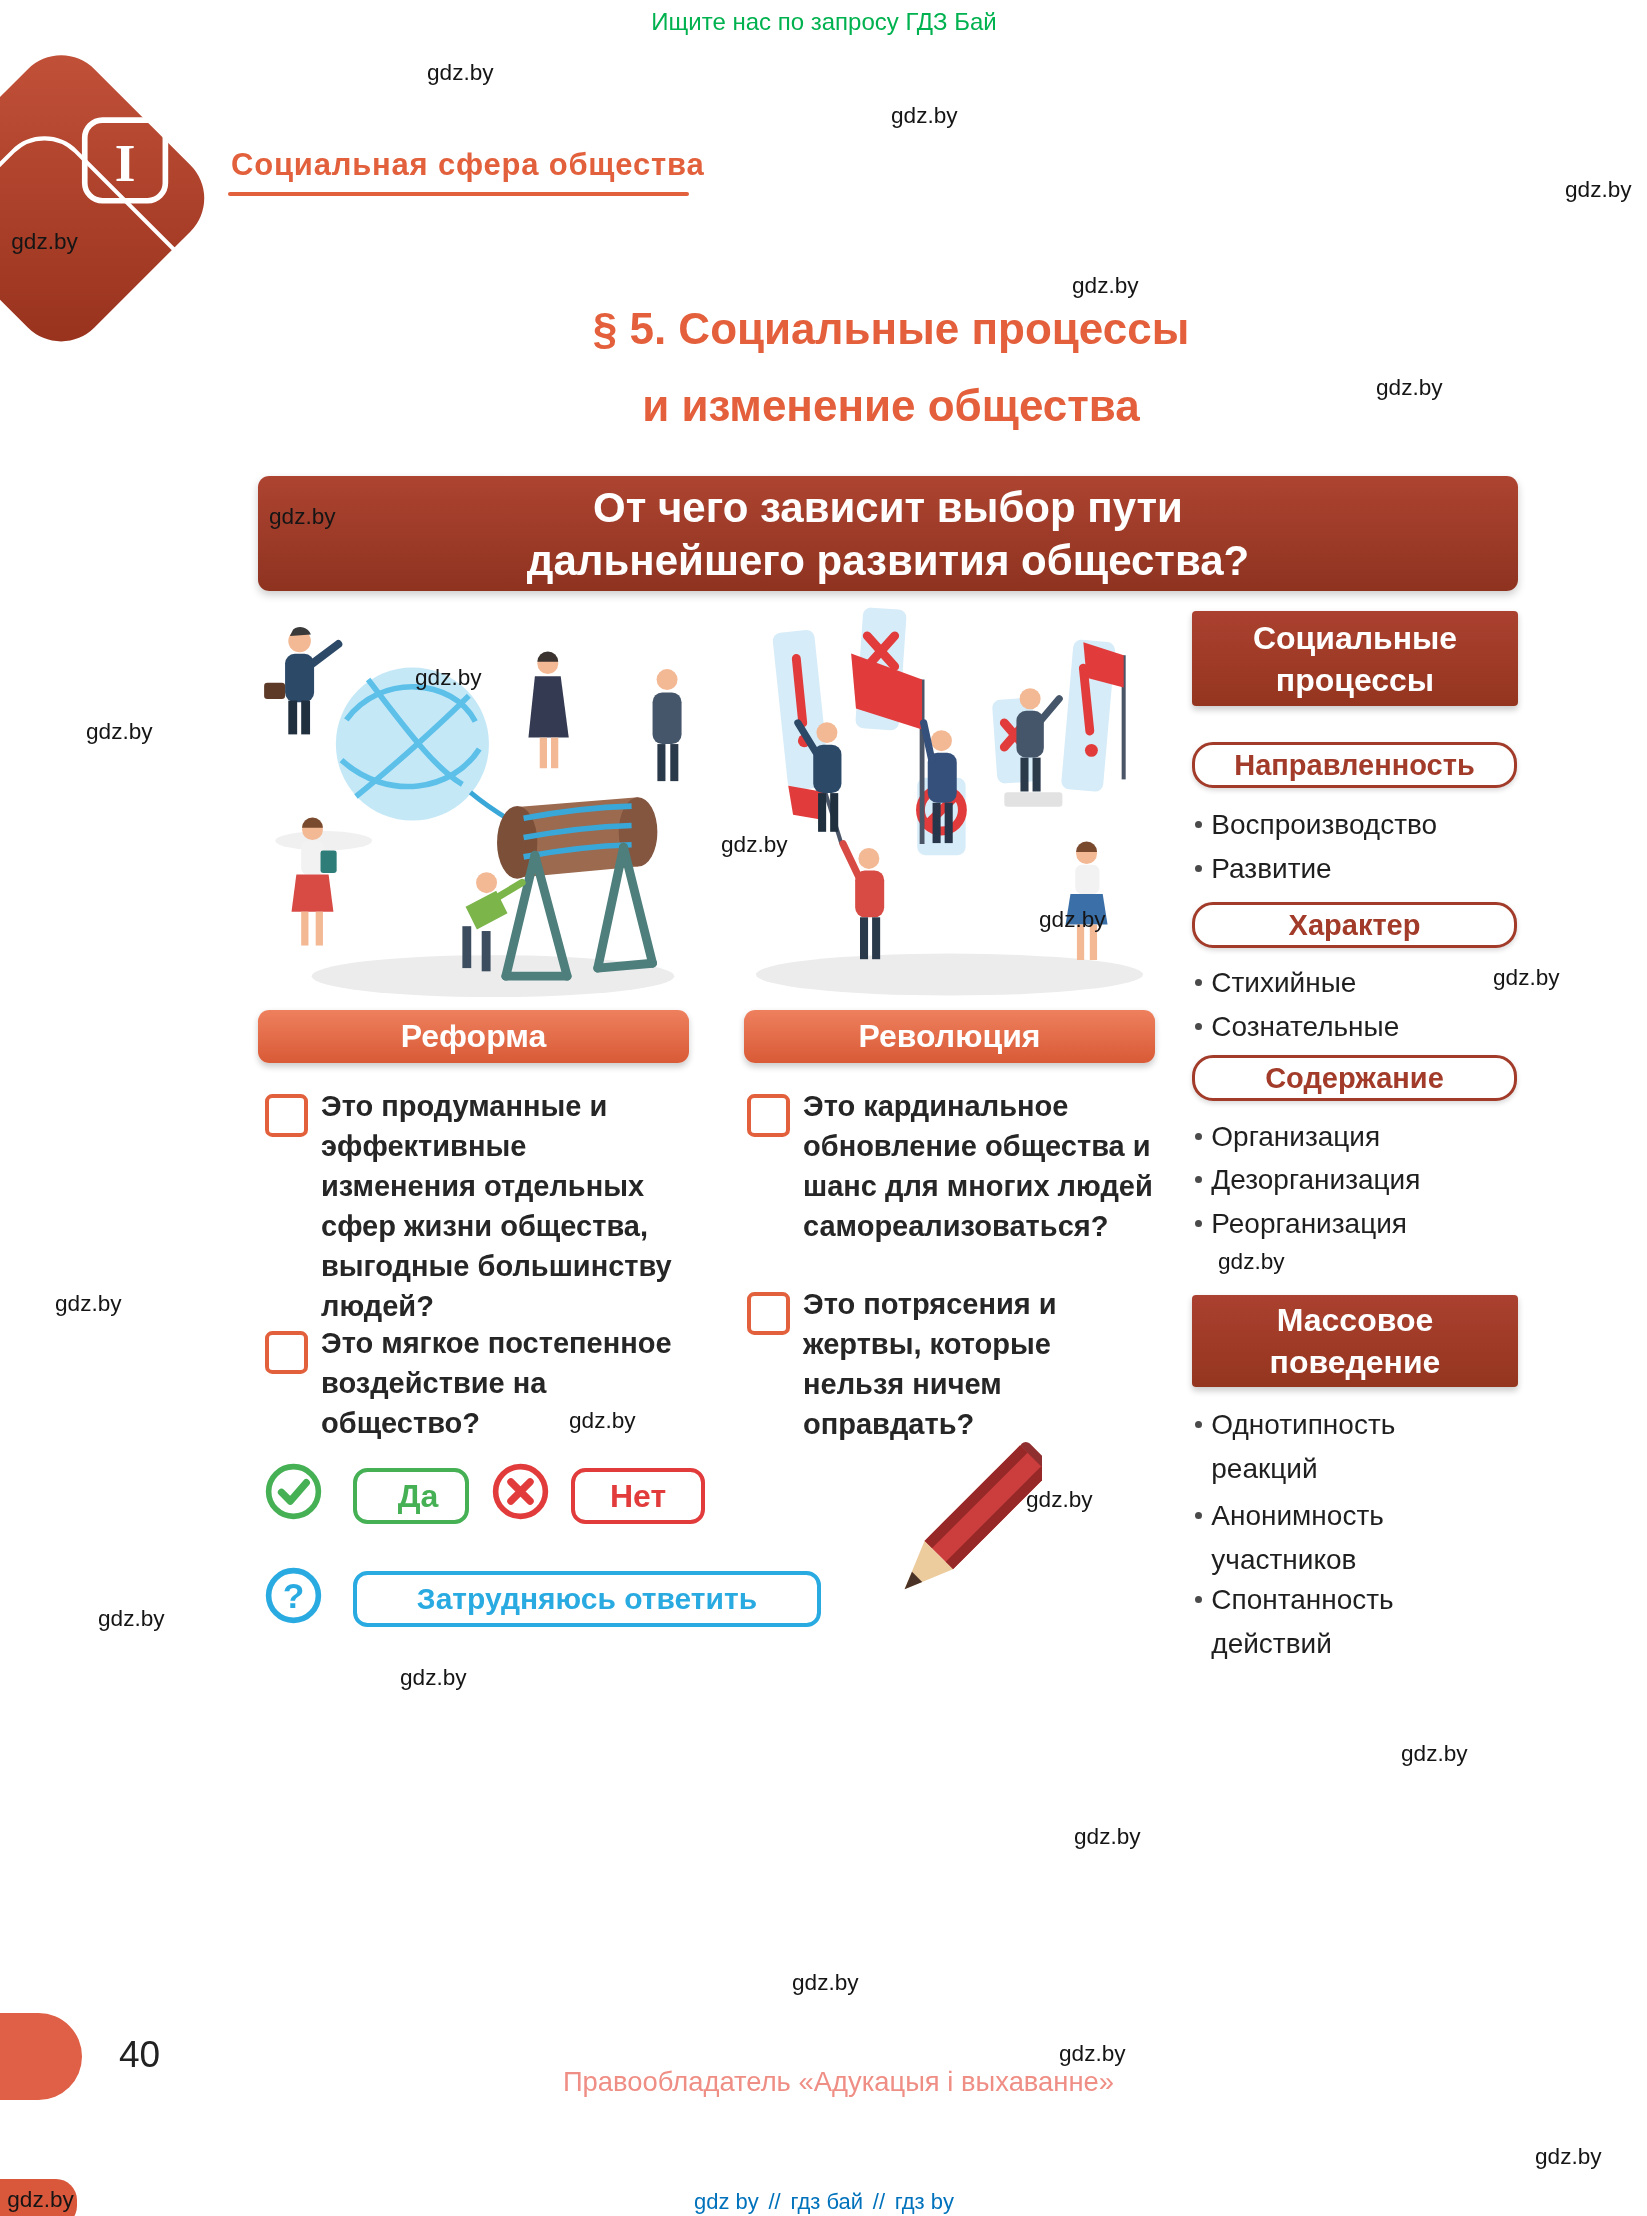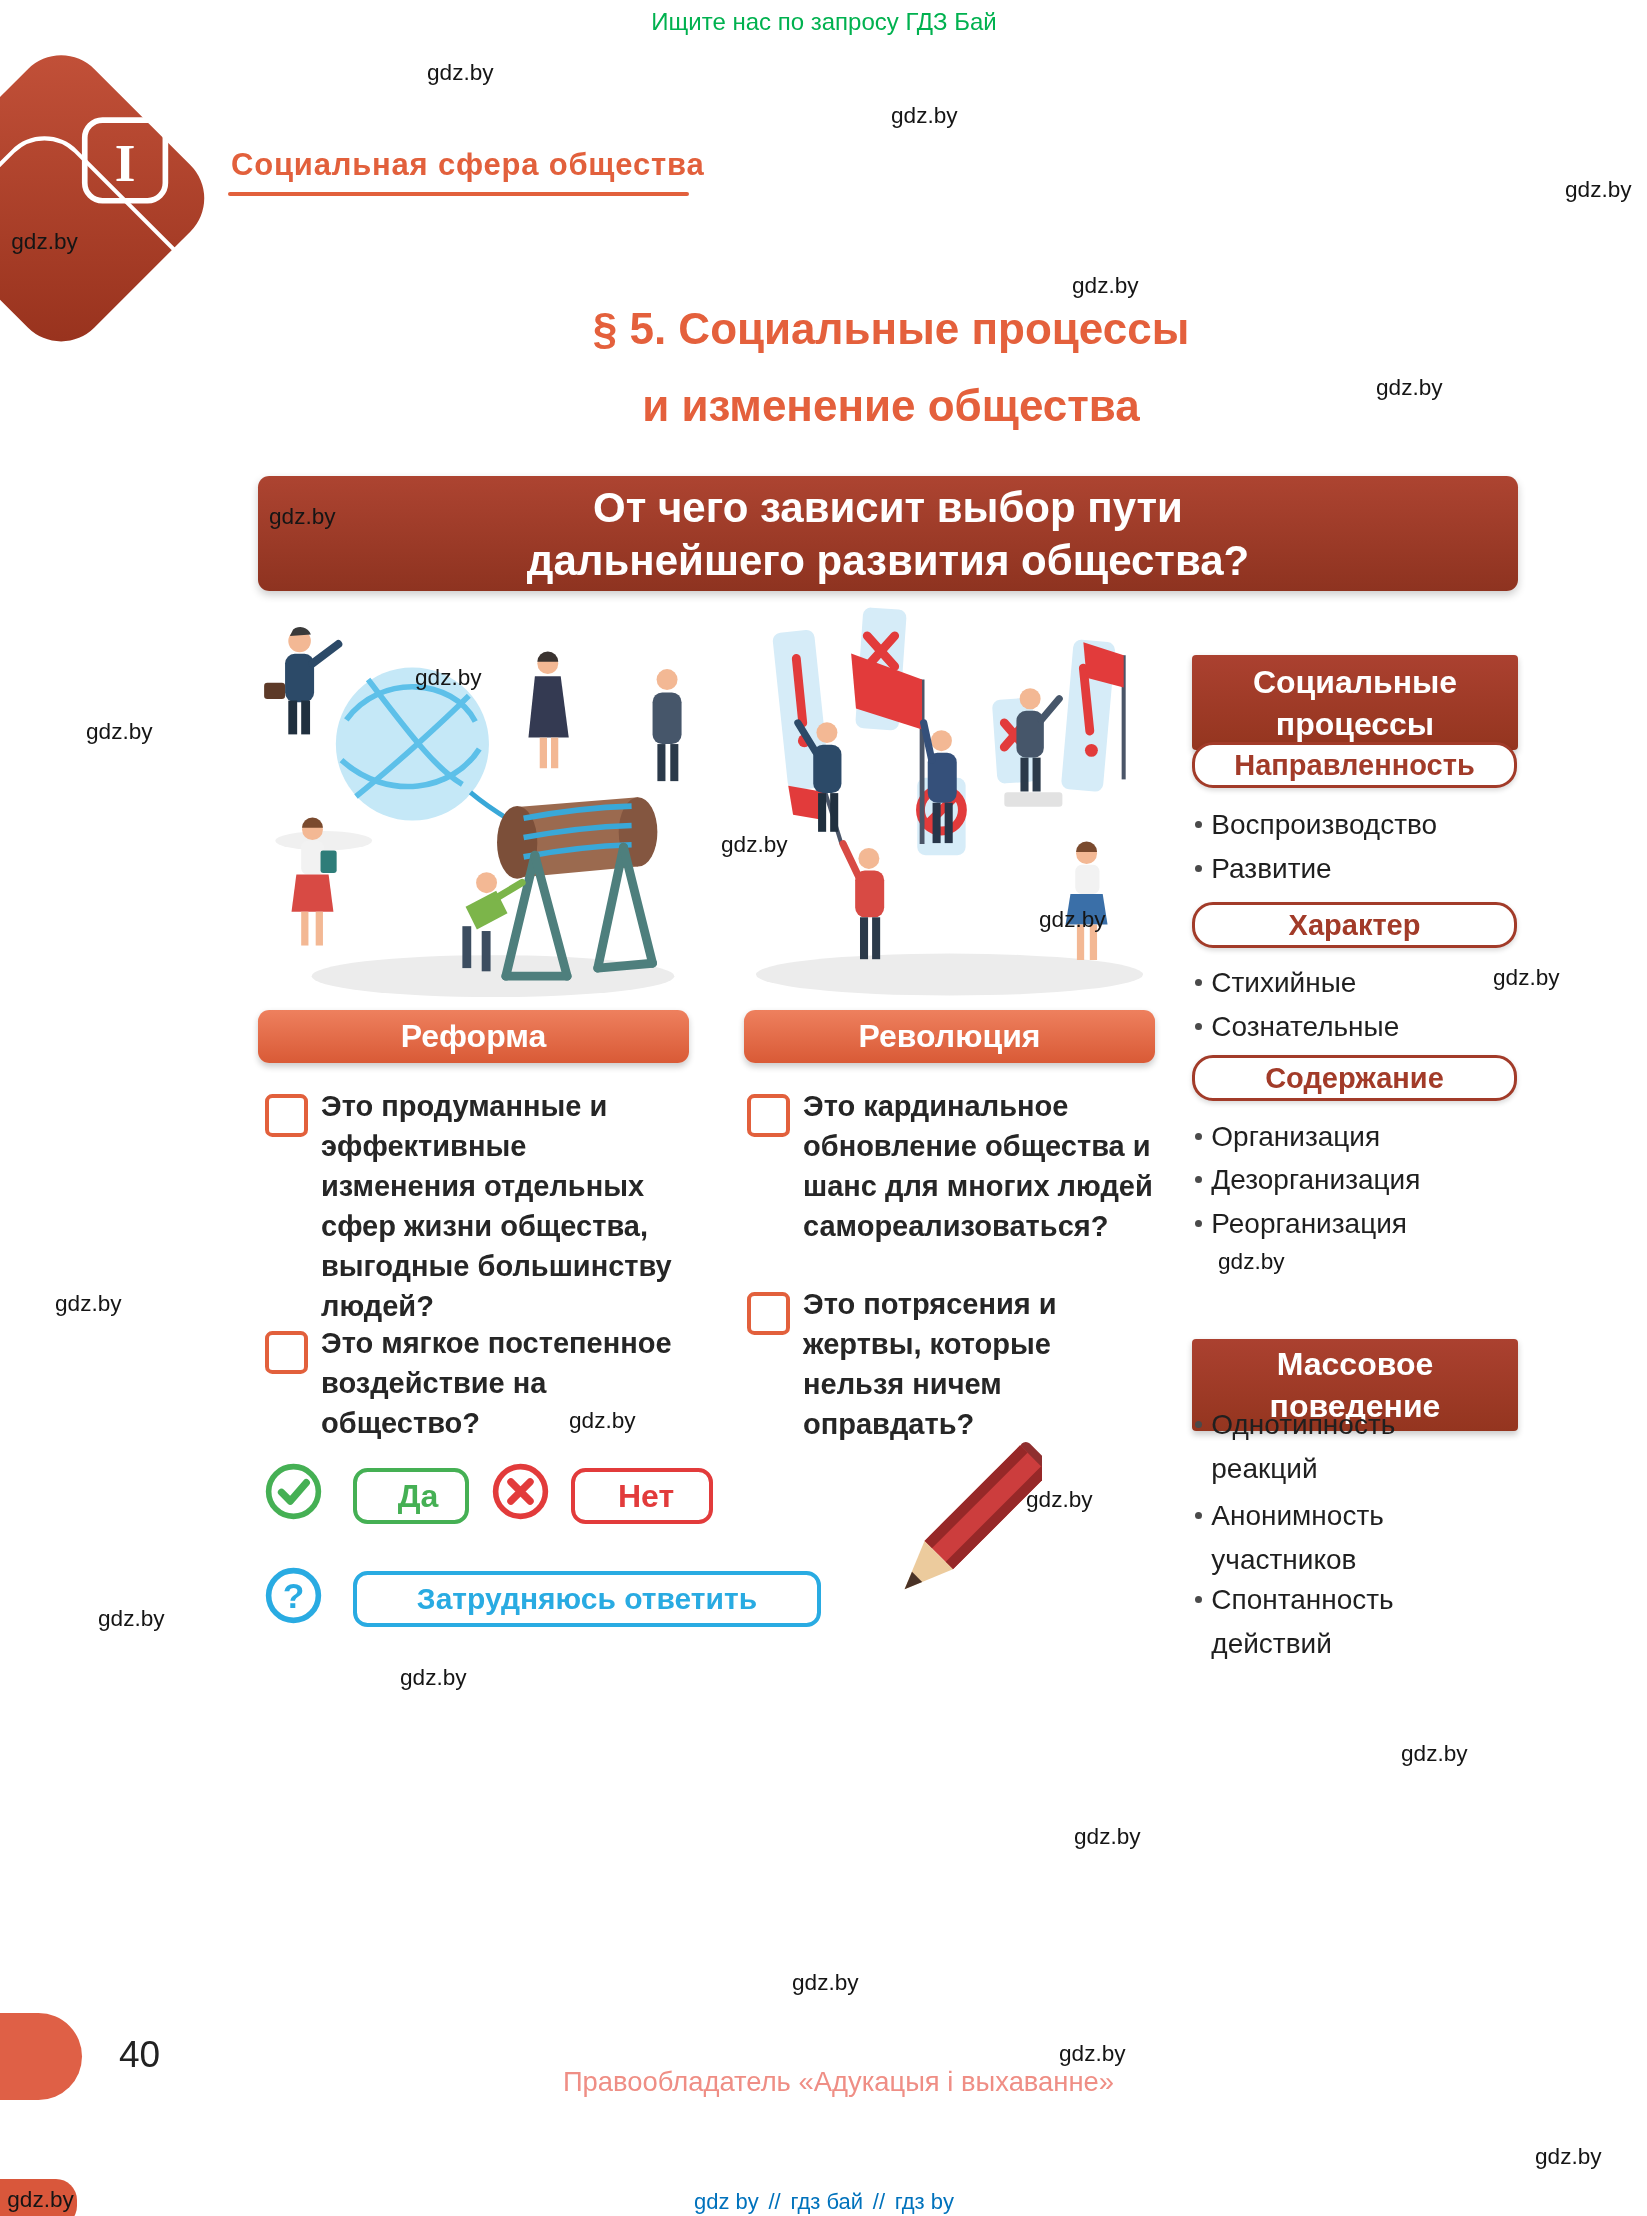--- a/index.html
+++ b/index.html
@@ -25,28 +25,28 @@
     background:linear-gradient(180deg,#ee805e,#d95a36); border-radius:11.3px;
     color:#fff; font-size:32px; font-weight:bold; display:flex; align-items:center;
     justify-content:center; box-shadow:0 3.2px 6.5px rgba(0,0,0,0.2); }
   .qbox { position:absolute; width:35px; height:35px; background:#fff;
     border:4px solid #e2603c; border-radius:7.3px; }
   .qtext { position:absolute; font-size:29px; font-weight:bold; color:#262626;
     line-height:40px; }
   .pill { position:absolute; height:48px; border-radius:14.5px; display:flex;
     align-items:center; justify-content:center; font-weight:bold; background:#fff; }
   .pill-green { border:4px solid #45b054; color:#45b054; font-size:32px;padding-left:14px; }
-  .pill-red   { border:4px solid #e23b3b; color:#e23b3b; font-size:32px;padding-left:8px; }
+  .pill-red   { border:4px solid #e23b3b; color:#e23b3b; font-size:32px; }
   .pill-blue  { border:4px solid #29abe2; color:#29abe2; font-size:30px; }
   .icon-circle { position:absolute; width:61px; height:61px; }
   .sb-filled { position:absolute; left:1192px; width:326px;
     background:linear-gradient(180deg,#ab4130,#94351f); border-radius:4px;
     color:#fff; font-weight:bold; font-size:32px; text-align:center; display:flex;
     flex-direction:column; justify-content:center; line-height:42px;
-    box-shadow:0 3.2px 6.5px rgba(0,0,0,0.2);margin-top:44px; }
+    box-shadow:0 3.2px 6.5px rgba(0,0,0,0.2); }
   .sb-outline { position:absolute; left:1192px; width:319px; height:40px;
     background:#fff; border:3.2px solid #a23b29; border-radius:21px; color:#a23b29;
     font-weight:bold; font-size:29px; display:flex; align-items:center;
     justify-content:center; box-shadow:0 2.4px 4.8px rgba(0,0,0,0.15); }
   .sb-item { position:absolute; left:1195px; width:315px; display:flex; gap:9px;
     font-size:28px; color:#1f1f1f; line-height:44px; }
   .dot { flex:0 0 auto; width:7.3px; height:7.3px; border-radius:50%; background:#4a4a4a;
     margin-top:18px; }
   .sb-item .txt { width:266px; }
   .sb-item .txt.narrow { width:250px; }

